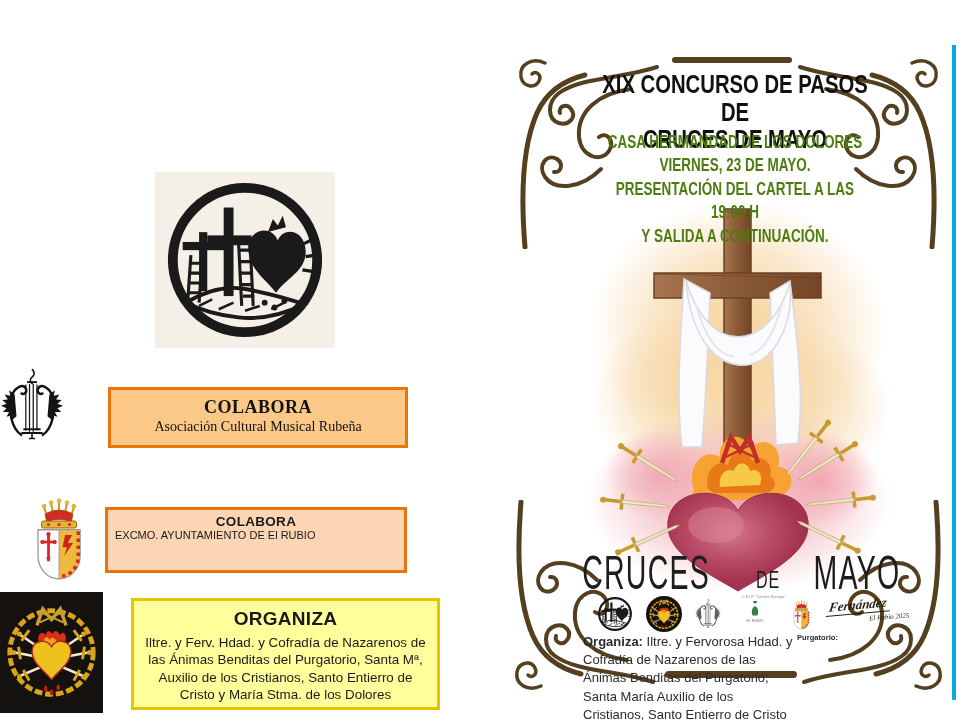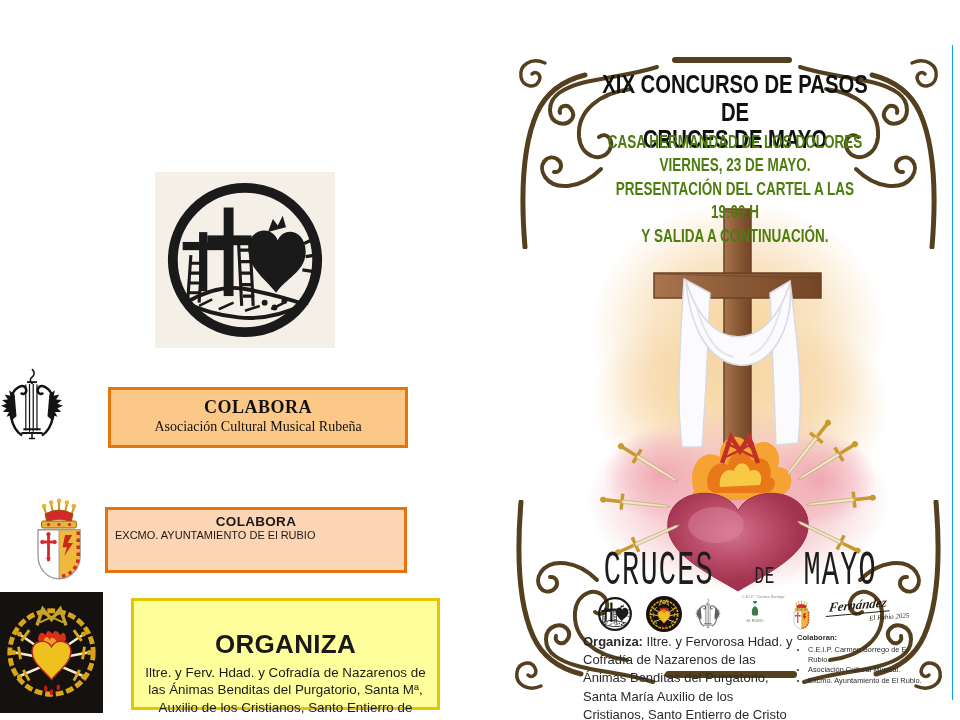--- a/index.html
+++ b/index.html
@@ -23,45 +23,45 @@
   .box1{left:108px;top:387px;width:300px;height:61px;background:#fbc888;border:3px solid #e8740e;
         font-family:"Liberation Serif",serif;color:#111;padding-top:7px;}
   .box1 .t{font-weight:bold;font-size:18px;letter-spacing:.5px;}
   .box1 .l{font-size:14px;margin-top:1px;}
   .box2{left:105px;top:507px;width:302px;height:66px;background:#fcd5b4;border:3px solid #e8740e;
         color:#1a1a1a;padding:4px 7px;}
   .box2 .t{font-weight:bold;font-size:13.5px;text-align:center;letter-spacing:.3px;}
   .box2 .l{font-size:11px;text-align:left;line-height:1.25;}
   .box3{left:131px;top:598px;width:309px;height:112px;background:#ffff9b;border:3px solid #e5c400;
         color:#1a1a1a;padding:7px 9px 0 9px;}
-  .box3 .t{font-weight:bold;font-size:26px;letter-spacing:.3px;margin-top:21px;}
+  .box3 .t{font-weight:bold;font-size:19px;letter-spacing:.3px;}
   .box3 .b{font-size:13.4px;line-height:1.3;margin-top:4px;}
 
   
-  .poster{left:505px;top:45px;width:447px;height:655px;background:#ffffff;border-right:1px solid #0ea5e9;}
+  .poster{left:505px;top:45px;width:447px;height:655px;background:#ffffff;border-right:4px solid #0ea5e9;}
   .corner{position:absolute;width:150px;height:200px;}
   .corner svg{width:100%;height:100%;}
   .c-tl{left:6px;top:4px;}
   .c-tr{left:291px;top:4px;transform:scaleX(-1);}
   .c-bl{left:2px;top:455px;transform:scaleY(-1);}
   .c-br{left:295px;top:455px;transform:scale(-1,-1);}
   .hbar{position:absolute;background:#54401f;border-radius:4px;}
   .hbar-top{left:167px;top:12px;width:120px;height:6px;}
   .hbar-bot{left:160px;top:626px;width:132px;height:7px;}
 
   .p-title{left:50px;top:26px;width:360px;text-align:center;color:#101010;z-index:3;}
   .p-title div{font-weight:800;font-size:26px;line-height:1.06;transform:scaleX(.78);letter-spacing:0;}
   .p-detail{left:50px;top:86px;width:360px;text-align:center;color:#4d7c0f;z-index:3;}
   .p-detail div{font-weight:600;font-size:18px;line-height:1.3;transform:scaleX(.75);}
 
   .art{left:63px;top:150px;width:340px;height:400px;z-index:1;}
   .art svg{width:100%;height:100%;}
 
   .event-title{left:40px;top:500px;width:380px;display:flex;justify-content:center;align-items:baseline;
-               color:#1d1d1d;z-index:3;font-family:Liberation Mono, monospace;}
+               color:#1d1d1d;z-index:3;font-family:Liberation Sans, sans-serif;}
   .event-title .big{font-size:46px;font-weight:400;letter-spacing:2px;transform:scaleX(.62) scaleY(1.05);}
   .event-title .small{font-size:23px;font-weight:400;letter-spacing:1px;margin:0 2px;transform:scaleX(.7);}
 
   .logos-row{left:60px;top:549px;width:380px;height:40px;display:flex;justify-content:center;
              align-items:center;gap:13px;z-index:3;}
   .mini-stamp{width:36px;height:36px;}
   .mini-heartem{width:36px;height:36px;background:#14110e;border-radius:50%;display:flex;
                 align-items:center;justify-content:center;overflow:hidden;}
   .mini-heartem svg{width:32px;height:37px;}
   .mini-lyre{width:26px;height:32px;opacity:.68;}
@@ -359,23 +359,18 @@
         <span class="yr">El Rubio 2025</span>
       </div>
     </div>
 
     <div class="abs credits">
       <div class="cred-org">
         <span class="bold">Organiza:</span>
         <span>Iltre. y Fervorosa Hdad. y Cofradía de Nazarenos de las Ánimas Benditas del Purgatorio, Santa María Auxilio de los Cristianos, Santo Entierro de Cristo y María Stma. de los Dolores</span>
       </div>
       <div class="cred-col">
-        <span class="bold">Colaboran:</span>
-        <ul>
-          <li>C.E.I.P. Carmen Borrego de El Rubio.</li>
-          <li>Asociación Cultural Musical.</li>
-          <li>Excmo. Ayuntamiento de El Rubio.</li>
-        </ul>
+        <span class="bold">Purgatorio:</span>
       </div>
     </div>
 
   </div>
 </div>
 
 </body></html>

